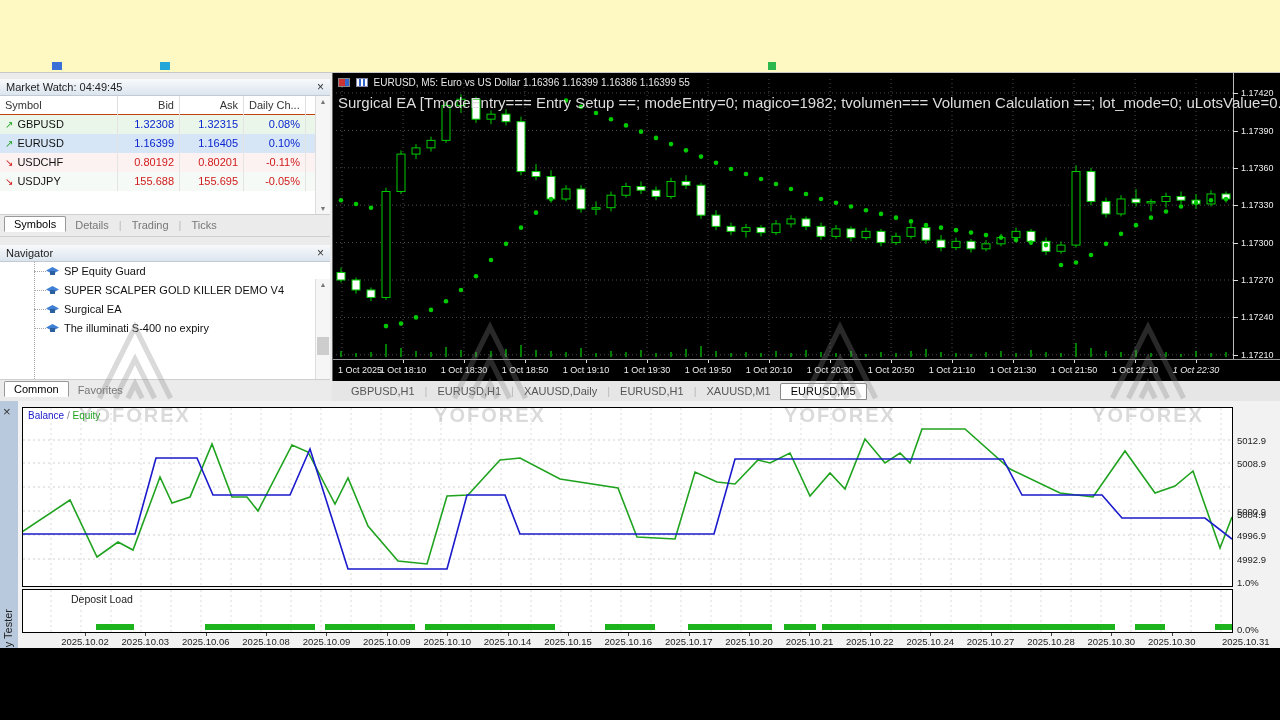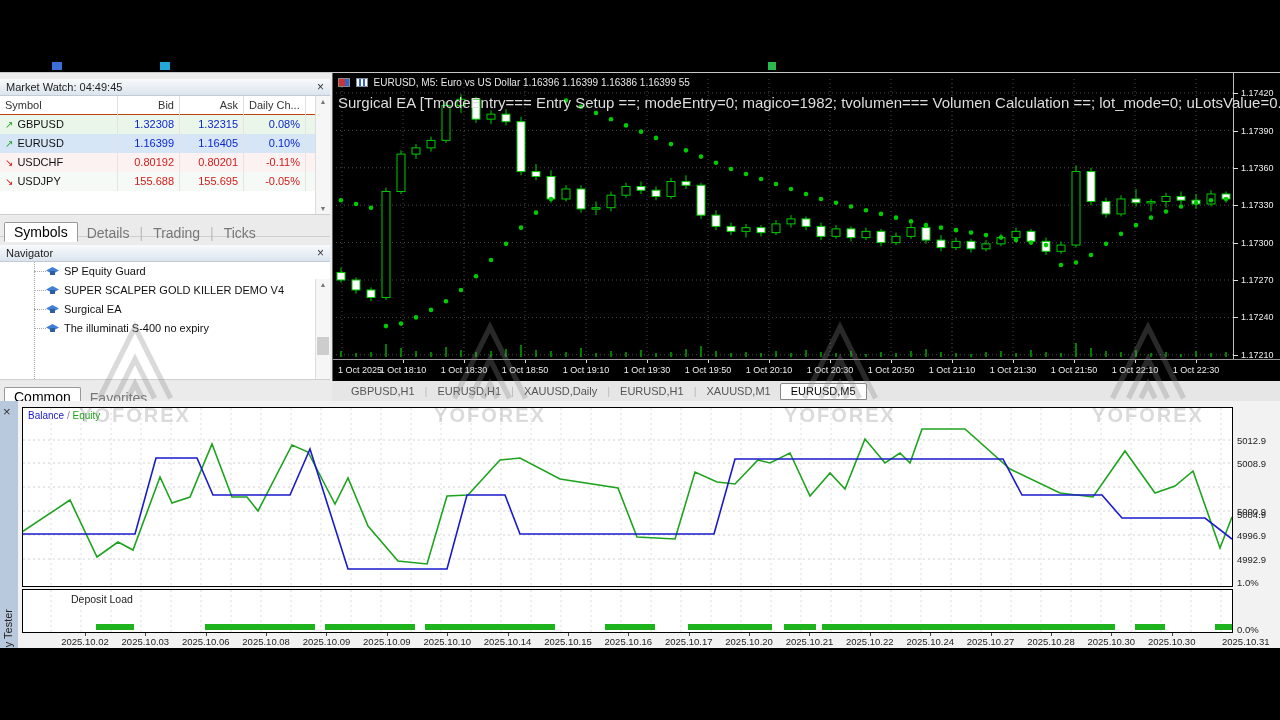--- a/index.html
+++ b/index.html
@@ -1,17 +1,17 @@
 <!DOCTYPE html>
 <html><head>
 <meta charset="utf-8">
 <style>
   * { box-sizing: border-box; margin: 0; padding: 0; }
   html,body { width:1280px; height:720px; overflow:hidden; }
-  #screen { position:relative; width:1280px; height:720px; background:#000000;
+  #screen { position:relative; width:1280px; height:720px; background:#fef9c3;
             font-family:"Liberation Sans", sans-serif; overflow:hidden; }
   #app { position:absolute; left:0; top:72px; width:1280px; height:576px; background:#ebebeb; border-top:1px solid #c8c8c8; }
 
   
   .panel { position:absolute; left:0; width:330px; background:#fff; }
   .panel-title { position:relative; height:17px; background:linear-gradient(#f8fafc,#dbe4ee);
                  border-bottom:1px solid #c2cad4; font-size:11px; color:#222; padding:2px 6px; }
   .close-x { position:absolute; right:6px; top:1px; font-size:12px; color:#333; cursor:default; }
   #market-watch { top:6px; height:158px; border-bottom:1px solid #cfcfcf; }
   .mw-table { position:relative; height:119px; background:#fff; font-size:11px; }
@@ -24,21 +24,21 @@
   .mw-sym { color:#111; }
   .val-up { color:#0a25cf; }
   .val-dn { color:#d01a1a; }
   .arr-up { color:#1da11d; font-size:10px; margin-right:4px; }
   .arr-dn { color:#d01a1a; font-size:10px; margin-right:4px; }
   .mw-scroll, .nav-scroll { position:absolute; right:0; width:15px; background:#f6f6f6; border-left:1px solid #ddd;
                  font-size:7px; color:#777; text-align:center; }
   .mw-scroll { top:0; height:119px; }
   .scroll-arrow { position:absolute; left:0; width:14px; height:12px; line-height:12px; }
   .tab-row { position:absolute; left:0; bottom:0; width:330px; height:22px; background:#ebebeb;
-             border-top:1px solid #cfcfcf; font-size:14px; color:#777; padding:8px 4px; }
+             border-top:1px solid #cfcfcf; font-size:11px; color:#777; padding:2px 4px; }
   .tab { display:inline-block; padding:1px 9px; }
   .tab.active { background:#fff; border:1px solid #999; border-bottom:1px solid #fff; color:#000;
                 position:relative; top:-1px; border-radius:2px 2px 0 0; }
   .tab-sep { color:#bbb; margin:0 1px; }
 
   #navigator { top:172px; height:156px; }
   .nav-tree { position:relative; height:117px; background:#fff; overflow:hidden; }
   .nav-item { position:relative; height:19px; line-height:19px; font-size:11px; color:#111;
               padding-left:64px; white-space:nowrap; }
   .nav-item::before { content:""; position:absolute; left:34px; top:9px; width:12px; border-top:1px dotted #a8a8a8; }
@@ -502,21 +502,21 @@
           <span class="time-label" style="left: 558px;">1 Oct 20:50</span>
           <span class="time-tick" style="left: 558px;"></span>
           <span class="time-label" style="left: 619px;">1 Oct 21:10</span>
           <span class="time-tick" style="left: 619px;"></span>
           <span class="time-label" style="left: 680px;">1 Oct 21:30</span>
           <span class="time-tick" style="left: 680px;"></span>
           <span class="time-label" style="left: 741px;">1 Oct 21:50</span>
           <span class="time-tick" style="left: 741px;"></span>
           <span class="time-label" style="left: 802px;">1 Oct 22:10</span>
           <span class="time-tick" style="left: 802px;"></span>
-          <span class="time-label" style="left: 863px;">1 Oct 22:30</span>
+          <span class="time-label" style="left: 863px; font-style: italic;">1 Oct 22:30</span>
           <span class="time-tick" style="left: 863px;"></span>
         </div>
     </div>
 
     <div id="chart-tabbar"><span class="tab">GBPUSD,H1</span><span class="tab-sep">|</span><span class="tab">EURUSD,H1</span><span class="tab-sep">|</span><span class="tab">XAUUSD,Daily</span><span class="tab-sep">|</span><span class="tab">EURUSD,H1</span><span class="tab-sep">|</span><span class="tab">XAUUSD,M1</span><span class="tab active">EURUSD,M5</span></div>
 
     <div id="tester">
       <div id="tester-strip">
         <span class="close-x">×</span>
         <span id="strip-label">Strategy Tester</span>

